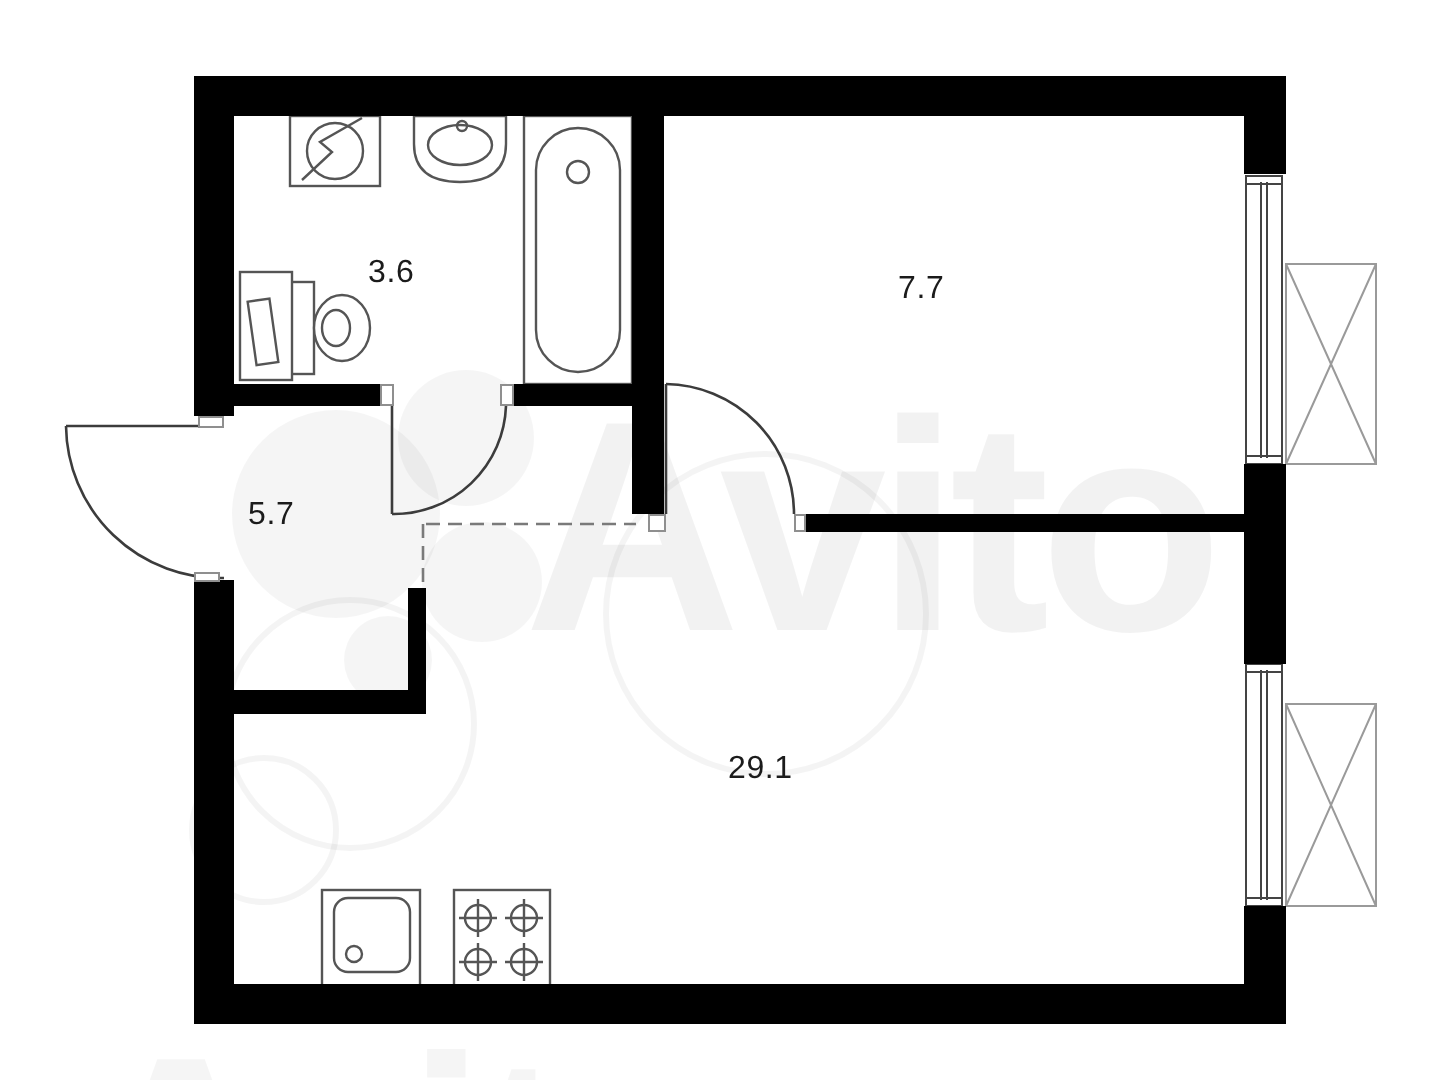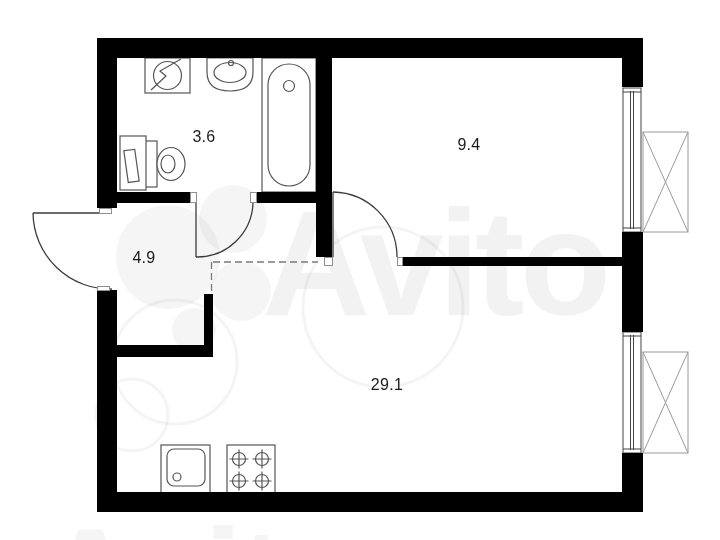--- a/index.html
+++ b/index.html
@@ -1,20 +1,20 @@
 <!DOCTYPE html>
 <html><head>
 <meta charset="utf-8">
 <style>
   html,body{margin:0;padding:0;background:#fff;}
   .plan{position:relative;width:720px;height:540px;background:#ffffff;overflow:hidden;
         font-family:"Liberation Sans", sans-serif;}
   .wall{position:absolute;background:#000;}
   .jamb{position:absolute;background:#fff;border:1px solid #8f8f8f;box-sizing:border-box;}
-  .area-label{position:absolute;font-size:16px;color:#1b1b1b;text-align:center;
+  .area-label{position:absolute;font-size:16px;color:#1b1b1b;
               font-family:"Liberation Sans", sans-serif;letter-spacing:0.3px;}
   .svg-layer{position:absolute;left:0;top:0;}
   .wm-text{position:absolute;font-weight:700;color:rgba(0,0,0,0.05);line-height:1;
            letter-spacing:-5px;font-family:"Liberation Sans", sans-serif;user-select:none;}
   .wm-text.main{left:262px;top:188px;font-size:150px;}
   .wm-text.bottom{left:40px;top:508px;font-size:140px;color:rgba(0,0,0,0.04);}
 </style>
 </head>
 <body>
 
@@ -146,17 +146,17 @@
   <div class="wall" style="left:117px; top:345px; width:96px;  height:12px;"></div>
 
   <div class="jamb" style="left:190px; top:192px; width:7px;  height:11px;"></div>
   <div class="jamb" style="left:250px; top:192px; width:7px;  height:11px;"></div>
   <div class="jamb" style="left:324px; top:257px; width:9px;  height:9px;"></div>
   <div class="jamb" style="left:397px; top:257px; width:6px;  height:9px;"></div>
   <div class="jamb" style="left:99px;  top:208px; width:13px; height:6px;"></div>
   <div class="jamb" style="left:97px;  top:286px; width:13px; height:5px;"></div>
 
   <div class="area-label" style="left:184px; top:128px; width:40px;">3.6</div>
-  <div class="area-label" style="left:449px; top:136px; width:40px;">9.4</div>
-  <div class="area-label" style="left:124px; top:249px; width:40px;">4.9</div>
+  <div class="area-label" style="left:449px; top:136px; width:40px;">7.7</div>
+  <div class="area-label" style="left:124px; top:249px; width:40px;">5.7</div>
   <div class="area-label" style="left:364px; top:376px; width:46px;">29.1</div>
 
 </div>
 
 </body></html>

